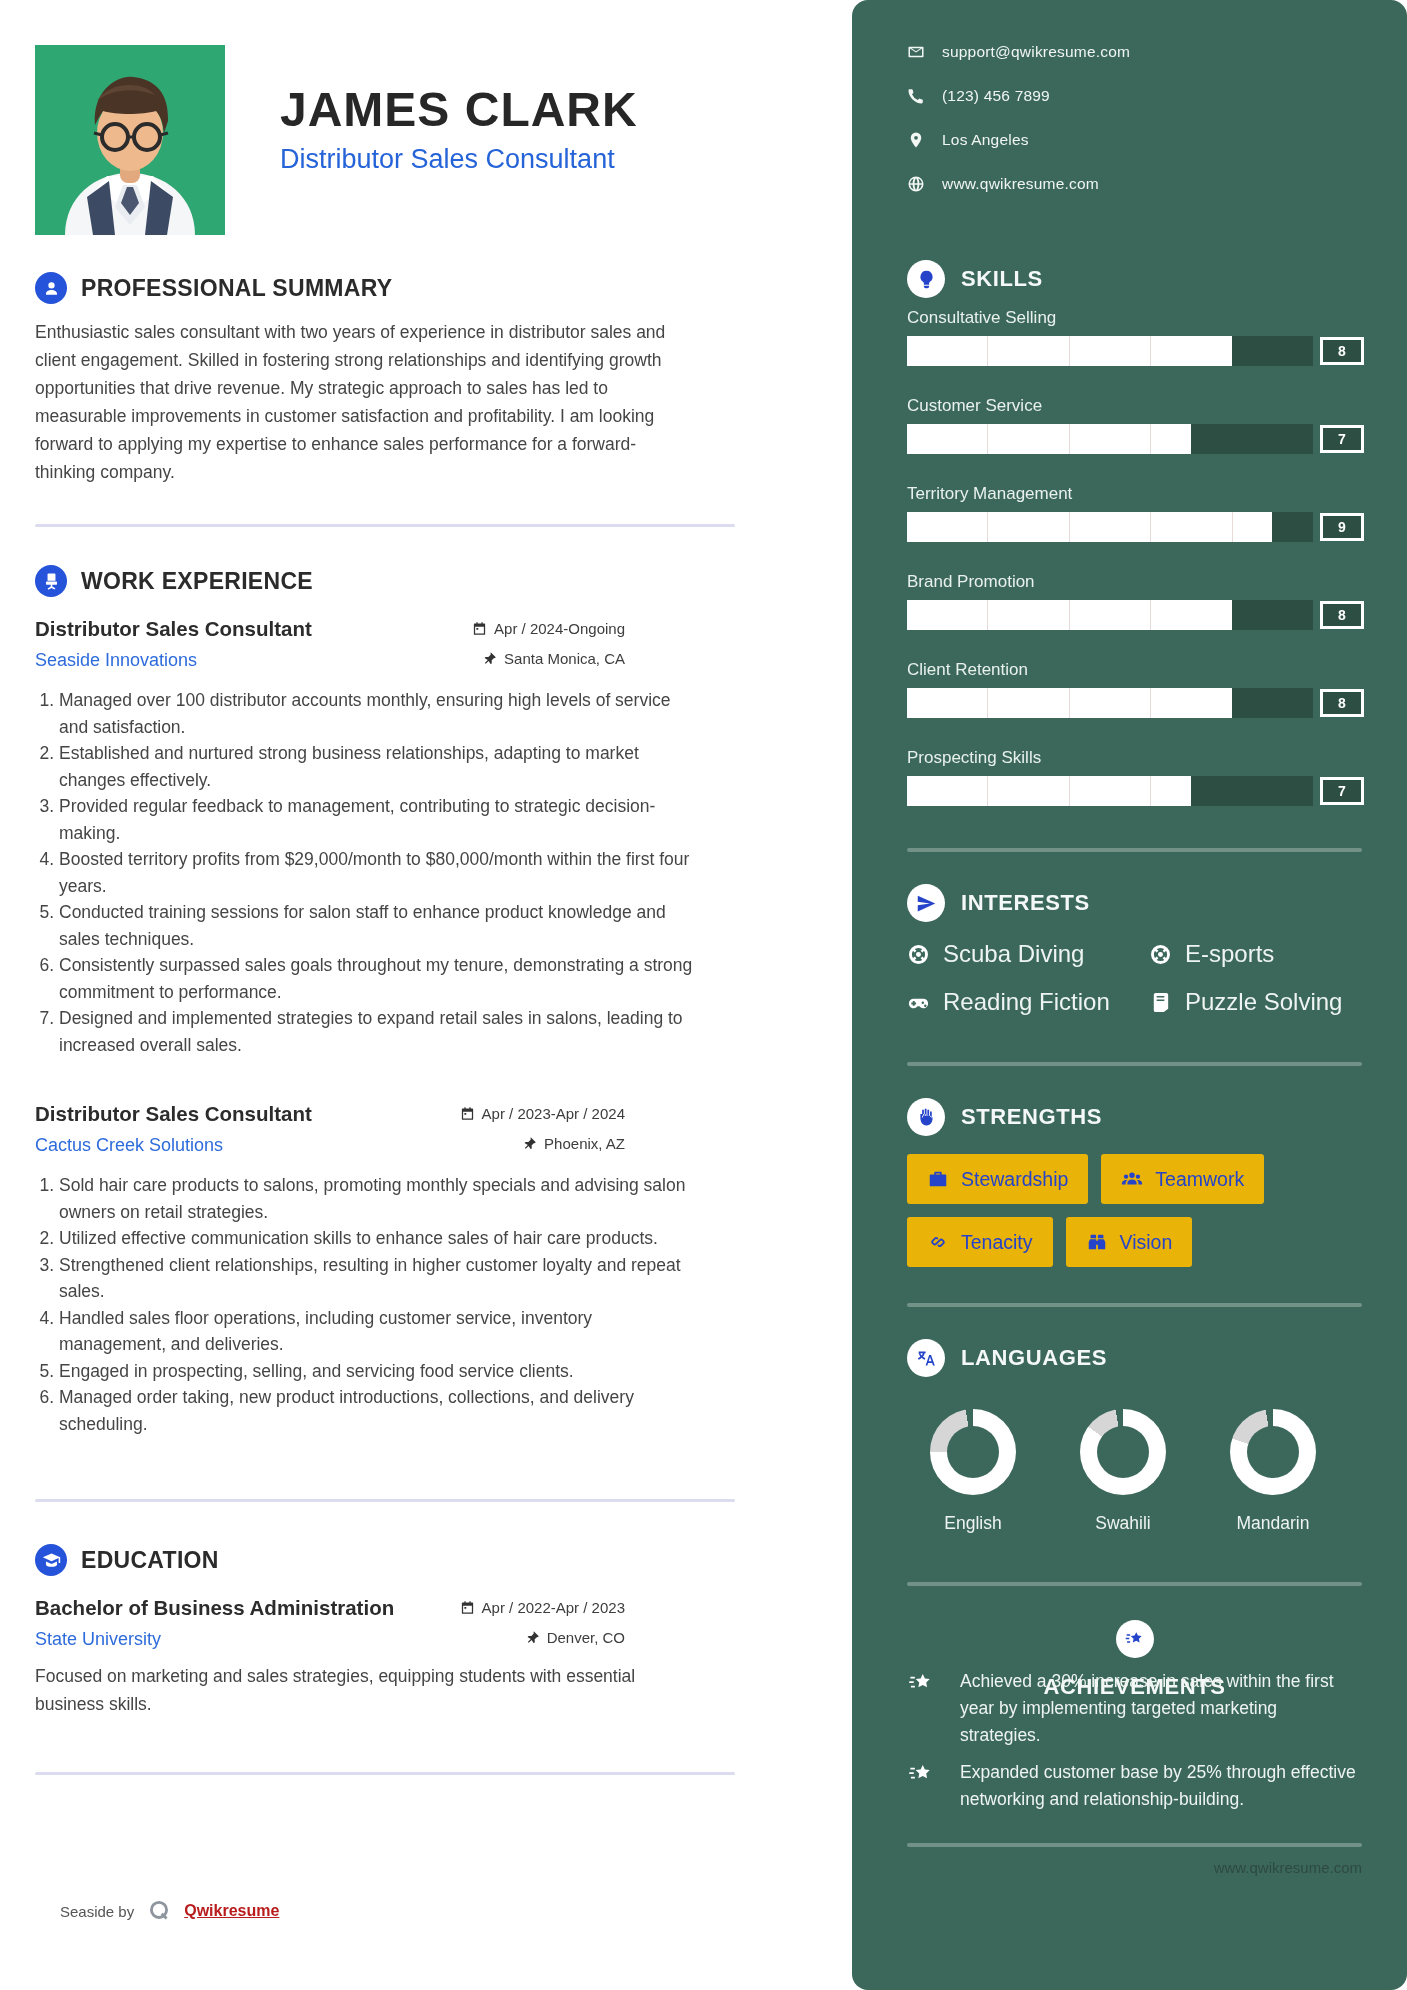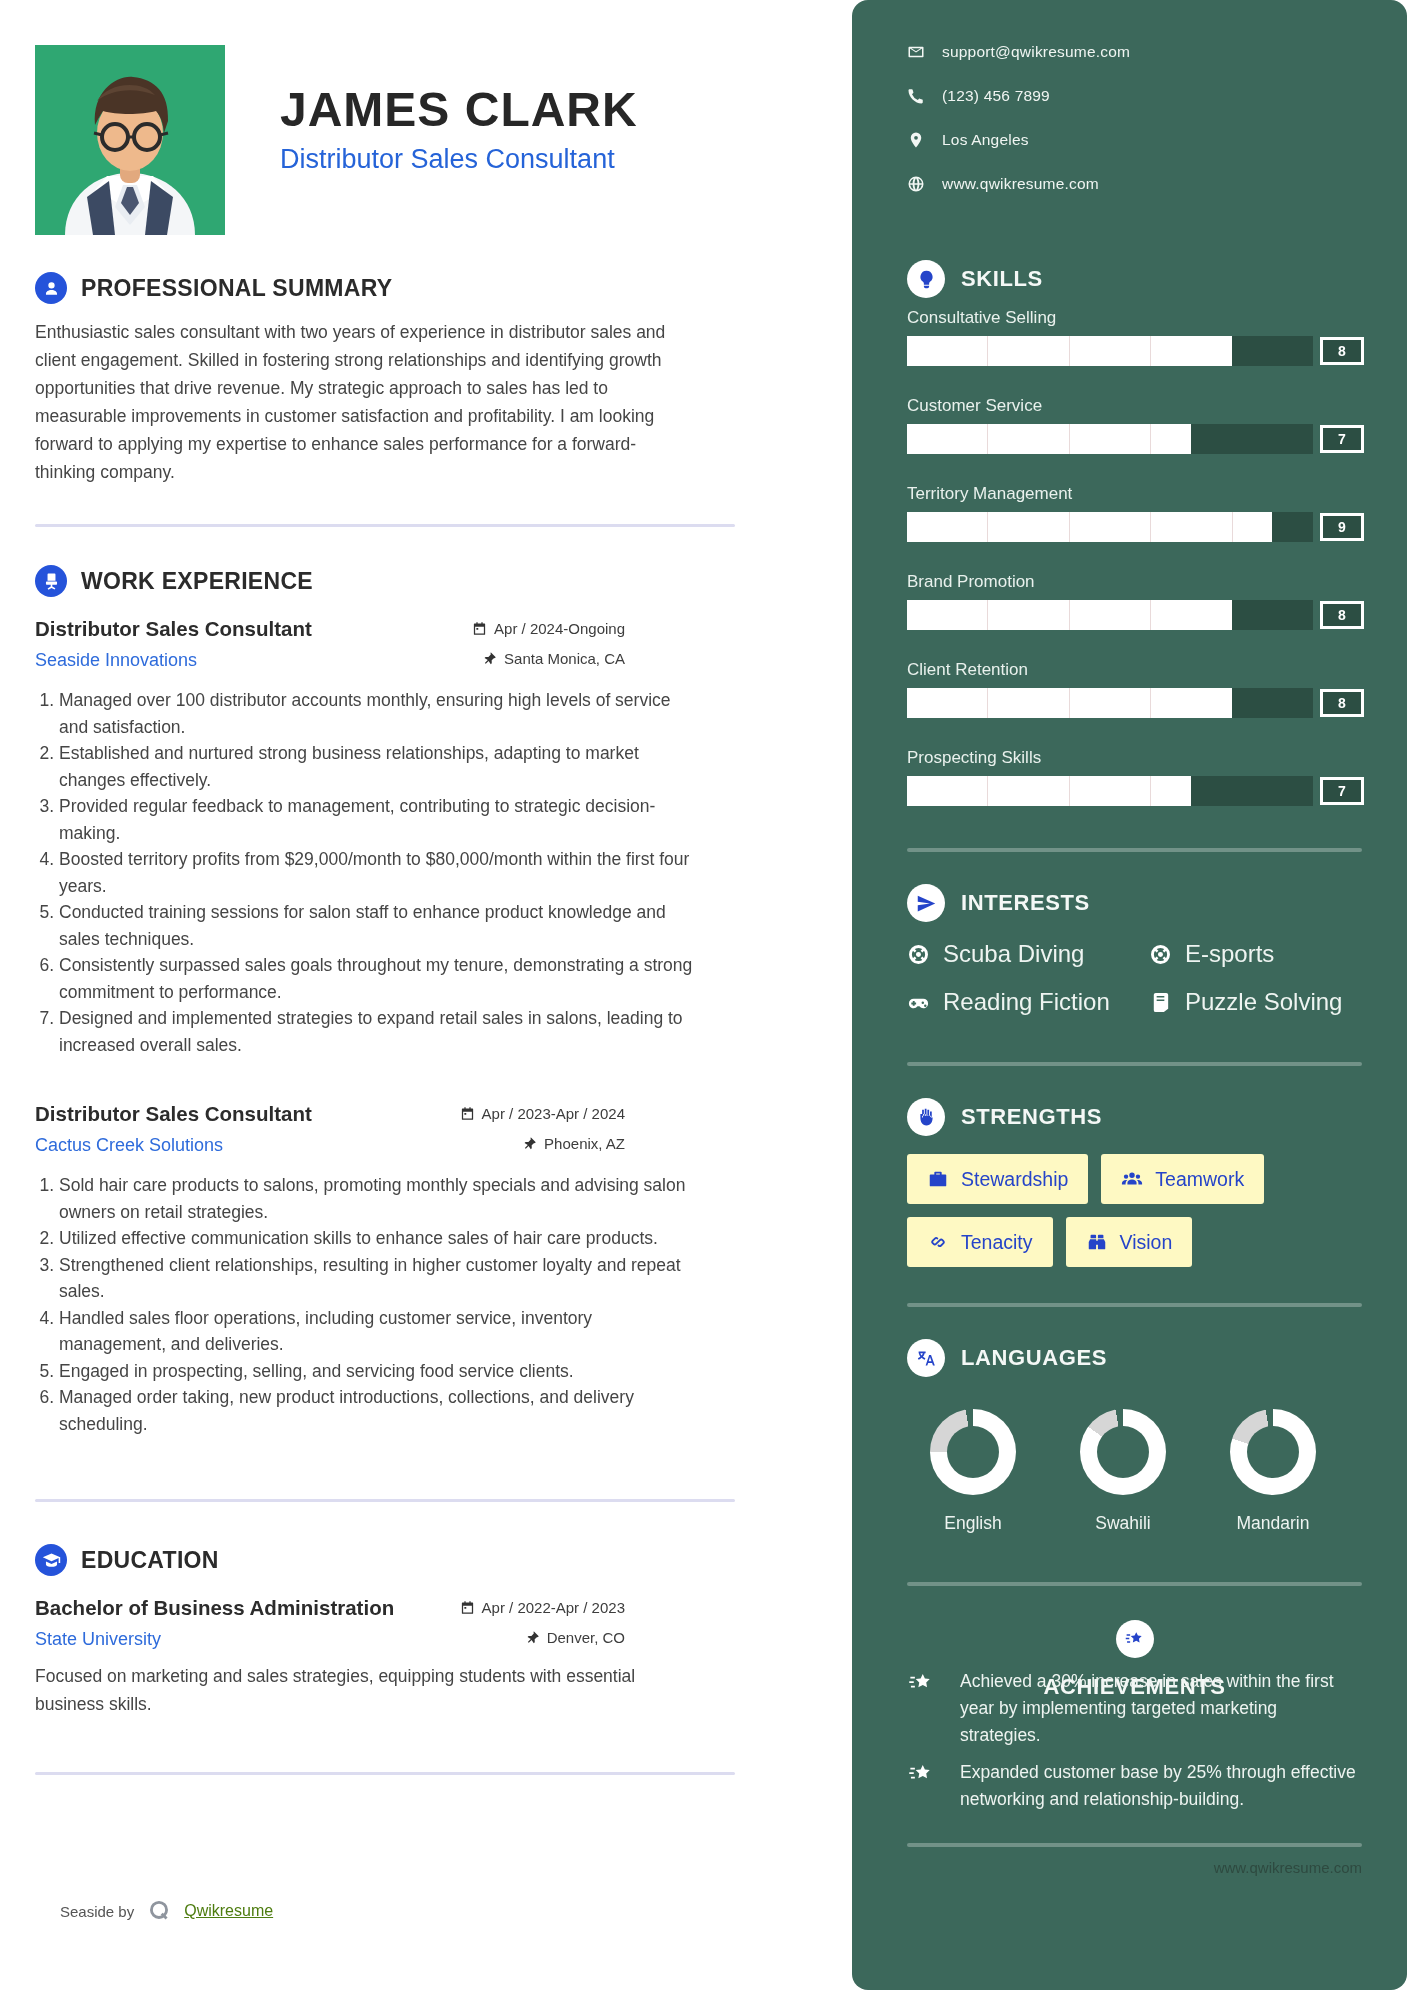--- a/index.html
+++ b/index.html
@@ -38,21 +38,21 @@
   .bullets{margin:16px 0 0 0;padding-left:24px;width:640px;}
   .bullets li{font-size:17.5px;line-height:26.5px;color:#454545;margin:0;}
 
   .edu-sec{margin-top:62px;}
   .edu-head-row{margin-top:42px;}
   .edu-body{margin-top:12px;}
 
   .footer-left{position:absolute;left:25px;top:1898px;display:flex;align-items:center;gap:12px;}
   .powered{font-size:15px;color:#555;}
   .qlogo{width:26px;height:26px;color:#8f959e;}
-  .brand-link{font-size:16px;color:#4d7c0f;text-decoration:underline;font-weight:400;}
+  .brand-link{font-size:16px;color:#b91c1c;text-decoration:underline;font-weight:700;}
 
   
   .right-panel{position:absolute;left:852px;top:0;width:555px;height:1990px;
         background:#3c685b;box-sizing:border-box;padding:30px 45px 0 55px;border-radius:16px;}
   .contact-row{display:flex;align-items:center;gap:17px;height:44px;}
   .contact-row svg{width:18px;height:18px;color:#f2f7f4;flex:none;}
   .contact-text{font-size:15.5px;color:#f0f5f2;letter-spacing:.2px;}
 
   .rsec-header{display:flex;align-items:center;gap:16px;height:38px;}
   .rcirc{width:38px;height:38px;border-radius:50%;background:#fff;display:flex;
@@ -77,21 +77,21 @@
   .rdiv-d{margin-top:48px;} .rdiv-e{margin-top:30px;}
 
   .interests-header{margin-top:32px;}
   .interests-grid{display:grid;grid-template-columns:242px 1fr;row-gap:20px;margin-top:18px;}
   .interest{display:flex;align-items:center;gap:13px;}
   .interest svg{width:23px;height:23px;color:#fff;flex:none;}
   .interest-label{font-size:24px;color:#eef4f1;}
 
   .strengths-header{margin-top:32px;}
   .pills{display:flex;flex-wrap:wrap;gap:13px;margin-top:18px;width:440px;}
-  .pill{background:#fef9c3;border-radius:3px;height:50px;display:flex;align-items:center;
+  .pill{background:#eab308;border-radius:3px;height:50px;display:flex;align-items:center;
         gap:12px;padding:0 20px;box-sizing:border-box;}
   .pill svg{width:22px;height:22px;color:#2544c9;flex:none;}
   .pill-label{font-size:19.5px;color:#2544c9;font-weight:500;}
 
   .langs-header{margin-top:32px;}
   .donut-row{display:flex;justify-content:space-between;width:420px;margin:32px auto 0 6px;}
   .donut-wrap{width:120px;display:flex;flex-direction:column;align-items:center;}
   .donut{width:86px;height:86px;border-radius:50%;position:relative;
         background:conic-gradient(#fff 0 var(--p),#d6d6d6 var(--p) 97.2%,transparent 97.2% 100%);}
   .donut::after{content:"";position:absolute;inset:17px;border-radius:50%;background:#3c685b;}

